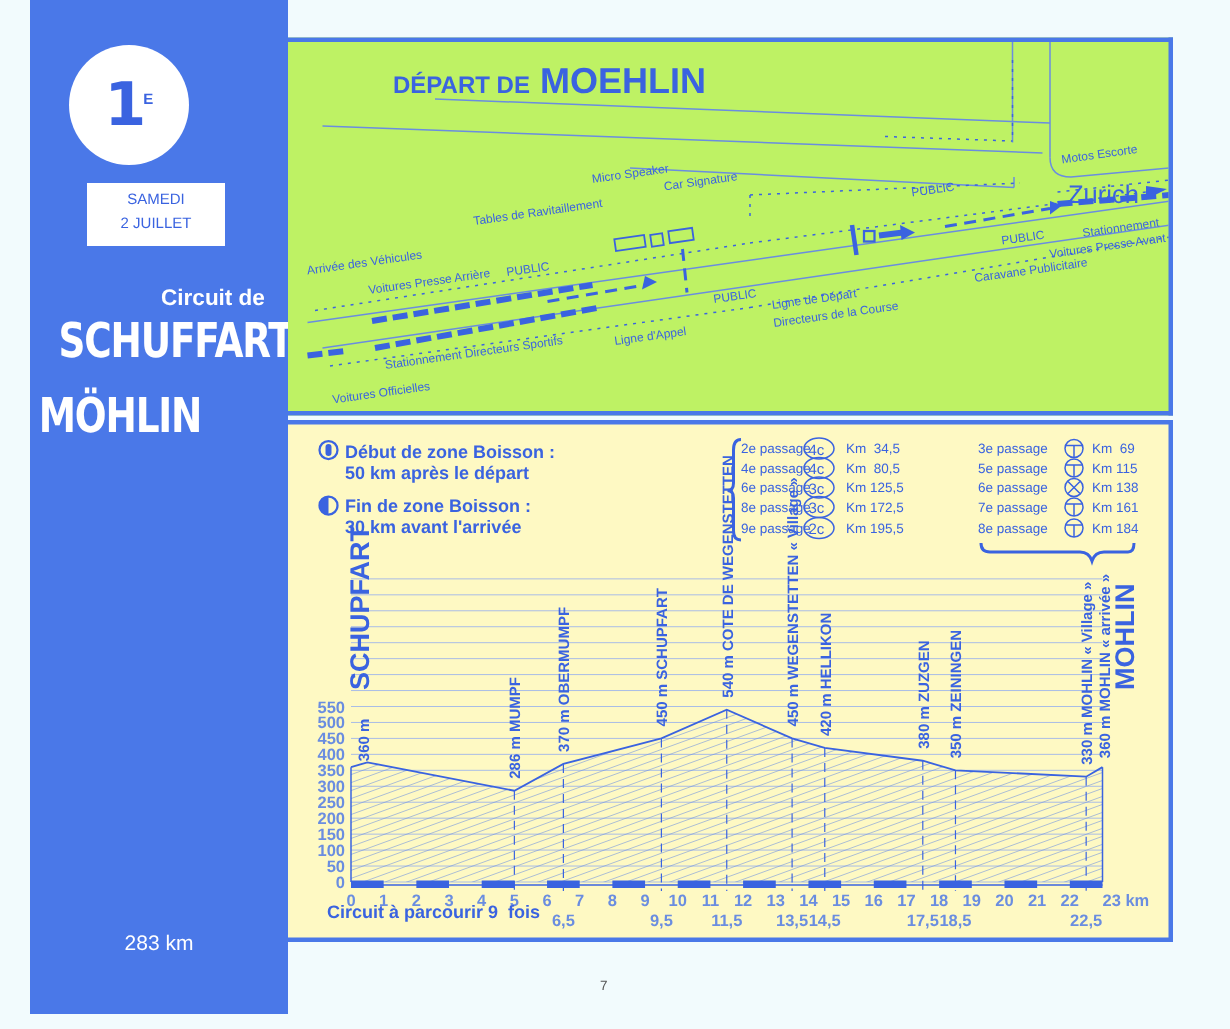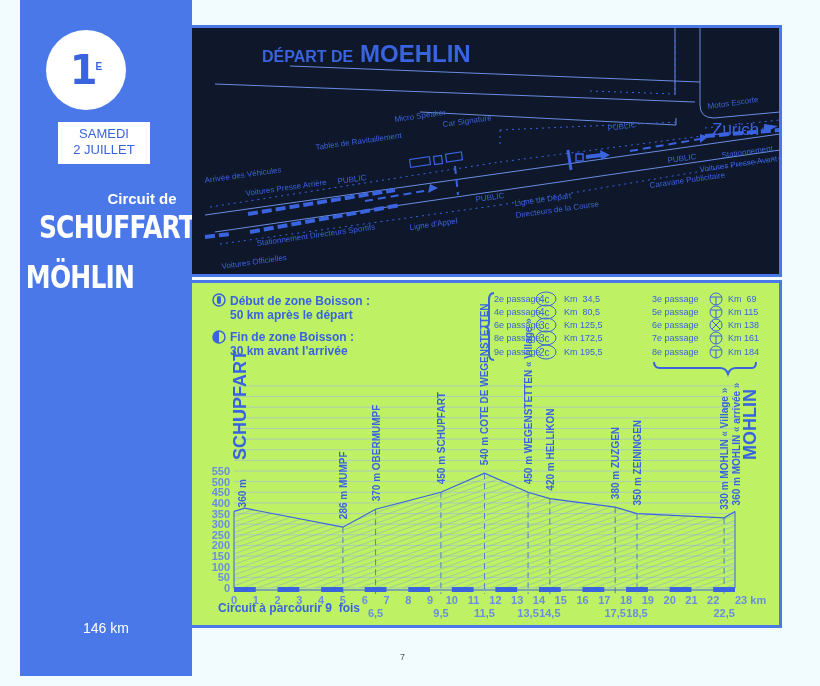--- a/index.html
+++ b/index.html
@@ -1,46 +1,46 @@
 <!DOCTYPE html>
 <html><head>
 <meta charset="utf-8">
 <style>
   html,body{margin:0;padding:0;}
   body{width:820px;height:686px;background:#f2fbfd;position:relative;overflow:hidden;font-family:"Liberation Sans",sans-serif;color:#3a63e0;}
   .sidebar{position:absolute;left:20px;top:0;width:172px;height:676px;background:#4a78e8;}
   .badge-circle{position:absolute;left:46px;top:30px;width:80px;height:80px;border-radius:50%;background:#fff;display:flex;align-items:center;justify-content:center;}
   .badge-num{font-family:"DejaVu Sans",sans-serif;font-weight:bold;font-size:40px;color:#3a63e0;letter-spacing:-2px;}
   .badge-sup{font-size:10px;font-weight:bold;color:#3a63e0;vertical-align:top;position:relative;top:-4px;}
-  .date-box{position:absolute;left:58px;top:122px;width:92px;height:42px;background:#fff;color:#3a63e0;text-align:center;font-size:13px;line-height:16px;padding-top:4px;box-sizing:border-box;}
+  .date-box{position:absolute;left:58px;top:122px;width:92px;height:42px;background:#fff;color:#3a63e0;text-align:center;font-size:10px;line-height:16px;padding-top:4px;box-sizing:border-box;}
   .circuit-de{position:absolute;left:20px;top:190px;width:172px;text-align:center;color:#fff;font-weight:bold;font-size:15px;margin-left:36px;}
   .city1{position:absolute;left:20px;top:208px;width:172px;text-align:center;color:#fff;font-family:"DejaVu Sans",sans-serif;font-weight:bold;font-size:32px;letter-spacing:-1px;transform:scaleX(0.78);}
   .city2{position:absolute;left:-6px;top:258px;width:172px;text-align:center;color:#fff;font-family:"DejaVu Sans",sans-serif;font-weight:bold;font-size:32px;letter-spacing:-1px;transform:scaleX(0.78);}
   .distance{position:absolute;left:20px;top:620px;width:172px;text-align:center;color:#fff;font-size:14px;}
-  .panel-top{position:absolute;left:192px;top:25px;width:590px;height:252px;border:3px solid #4a78e8;border-left:none;background:#0f172a;box-sizing:border-box;}
-  .panel-bottom{position:absolute;left:192px;top:280px;width:590px;height:348px;border:3px solid #4a78e8;border-left:none;background:#bef264;box-sizing:border-box;}
+  .panel-top{position:absolute;left:192px;top:25px;width:590px;height:252px;border:3px solid #4a78e8;border-left:none;background:#bef264;box-sizing:border-box;}
+  .panel-bottom{position:absolute;left:192px;top:280px;width:590px;height:348px;border:3px solid #4a78e8;border-left:none;background:#fef9c3;box-sizing:border-box;}
   .page-num{position:absolute;left:400px;top:652px;font-size:9px;color:#555;}
   svg text{font-family:"Liberation Sans",sans-serif;}
 </style>
 </head>
 <body>
 
 <div class="sidebar"></div>
 <div class="badge-circle">
   <span class="badge-num">1</span>
     <span class="badge-sup">E</span>
 </div>
 <div class="date-box">
   <div>SAMEDI</div>
   <div>2 JUILLET</div>
 </div>
 <div class="circuit-de">Circuit de</div>
 <div class="city1">SCHUFFART</div>
 <div class="city2">MÖHLIN</div>
-<div class="distance">146 km</div>
+<div class="distance">283 km</div>
 
 <div class="panel-top">
   <svg width="587" height="246" viewBox="192 28 587 246" style="position:absolute;left:0;top:0">
     <g fill="#3a63e0">
       <text x="262" y="62" font-size="16" font-weight="bold">DÉPART DE</text>
       <text x="360" y="62" font-size="24" font-weight="bold">MOEHLIN</text>
     </g>
 
     <g stroke="#6a8de0" stroke-width="1" fill="none">
       <line x1="290" y1="66" x2="700" y2="82"></line>

